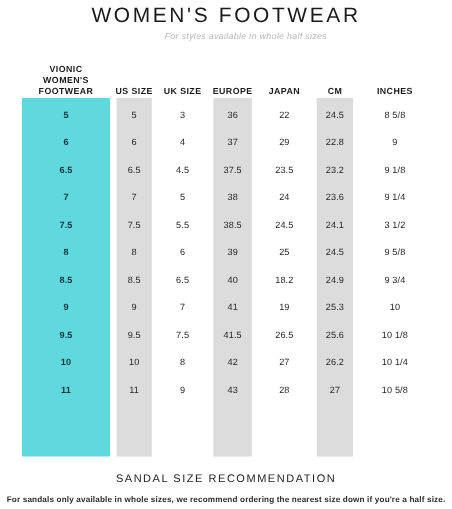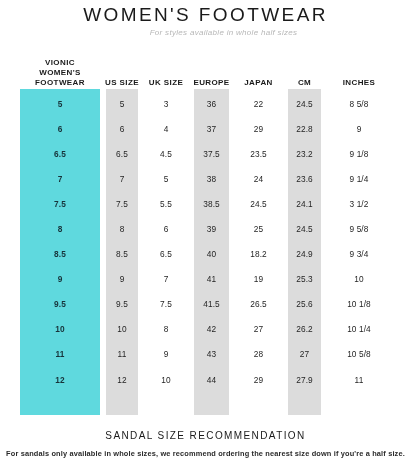--- a/index.html
+++ b/index.html
@@ -272,29 +272,20 @@
         </tr>
         <tr>
           <td class="vionic-cell">11</td>
           <td>11</td>
           <td>9</td>
           <td>43</td>
           <td>28</td>
           <td>27</td>
           <td>10 5/8</td>
         </tr>
-        <tr>
-          <td class="vionic-cell">12</td>
-          <td>12</td>
-          <td>10</td>
-          <td>44</td>
-          <td>29</td>
-          <td>27.9</td>
-          <td>11</td>
-        </tr>
       </tbody>
   </table>
 </div>
 
 <div class="footer">
   <div class="footer-title">SANDAL SIZE RECOMMENDATION</div>
   <div class="footer-note">For sandals only available in whole sizes, we recommend ordering the nearest size down if you're a half size.</div>
 </div>
 
 </body></html>

